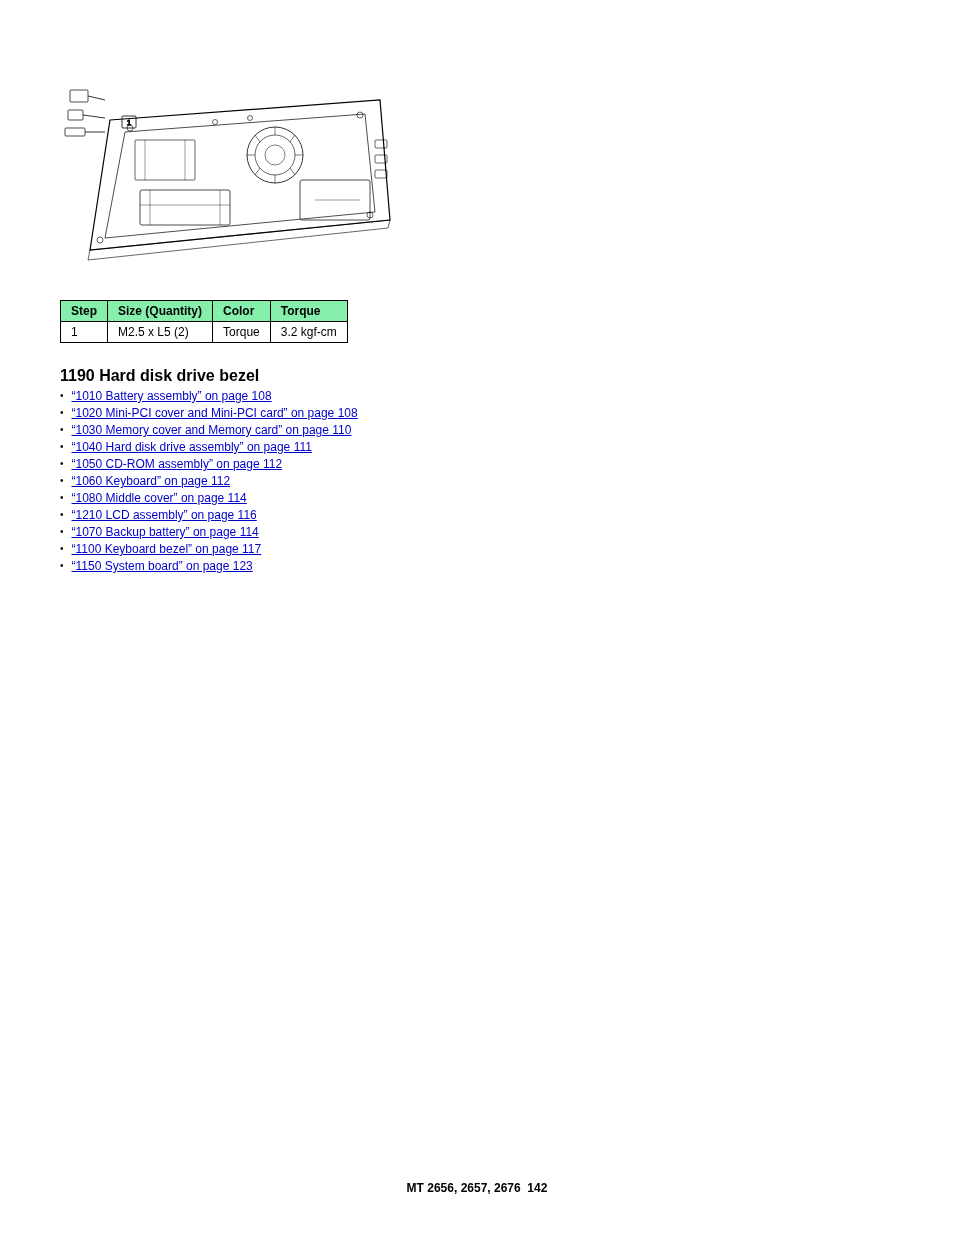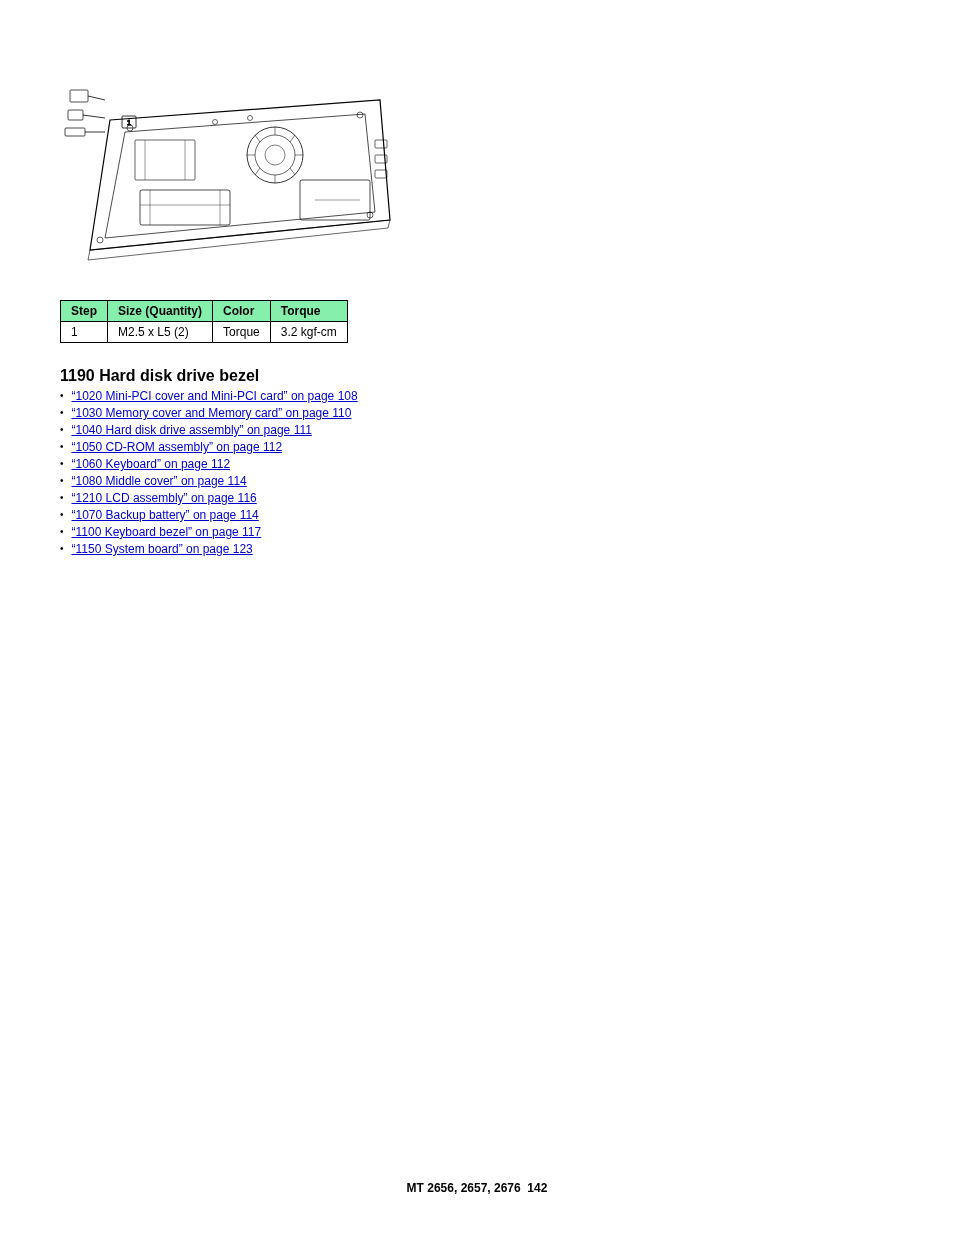--- a/index.html
+++ b/index.html
@@ -169,20 +169,23 @@
         <td>M2.5 x L5 (2)</td>
         <td>Torque</td>
         <td>3.2 kgf-cm</td>
       </tr>
     </tbody>
   </table>
 
   <div class="section-title">1190 Hard disk drive bezel</div>
 
   <ul class="link-list">
+  <li>
+        <a href="#">“1010 Battery assembly” on page 108</a>
+      </li>
       <li>
         <a href="#">“1020 Mini-PCI cover and Mini-PCI card” on page 108</a>
       </li>
       <li>
         <a href="#">“1030 Memory cover and Memory card” on page 110</a>
       </li>
       <li>
         <a href="#">“1040 Hard disk drive assembly” on page 111</a>
       </li>
       <li>

